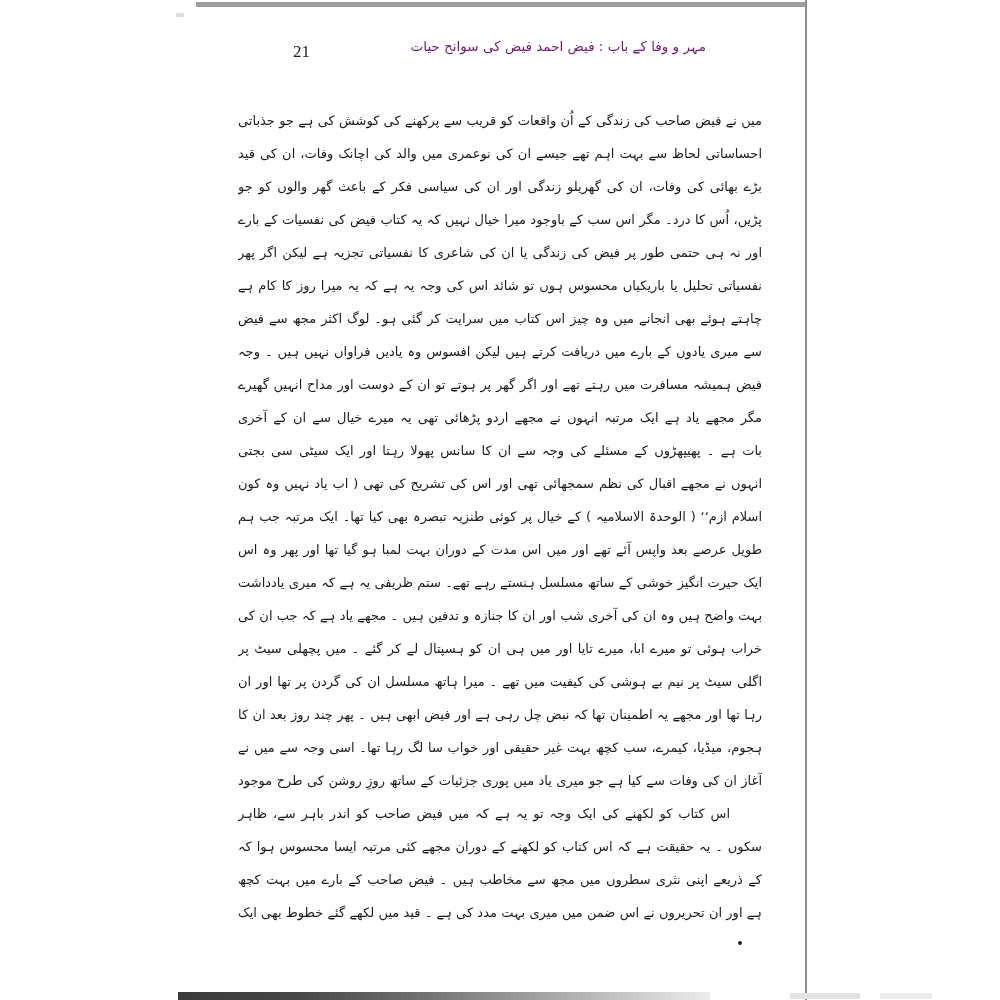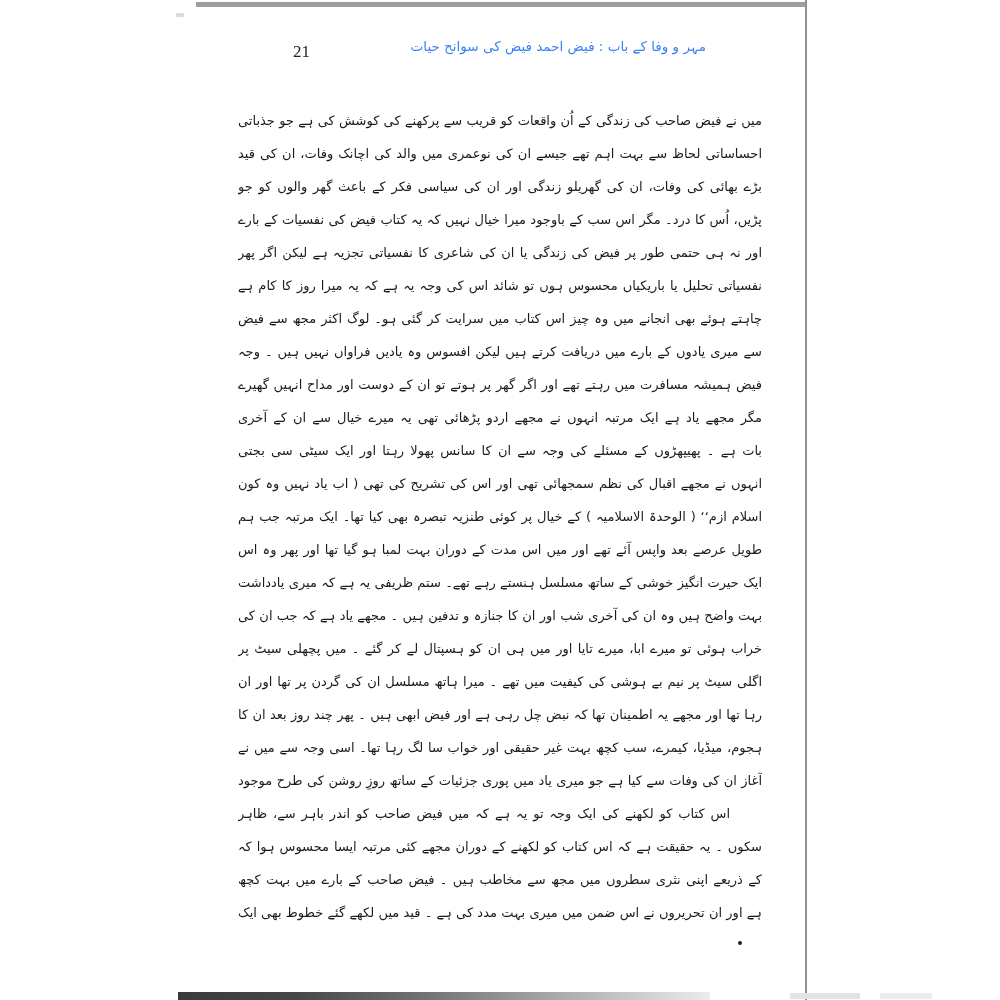--- a/index.html
+++ b/index.html
@@ -19,21 +19,21 @@
   .speck{position:absolute;}
   .speck-a{left:738px;top:941px;width:4px;height:4px;background:#222;border-radius:50%;}
   .speck-b{left:176px;top:13px;width:8px;height:4px;background:#dcdcdc;}
   
   .pagenum{
     position:absolute;left:293px;top:42px;
     font-family:"Liberation Serif",serif;font-size:17px;color:#222;
   }
   .running-title{
     position:absolute;right:238px;top:38px;direction:rtl;
-    font-size:13.5px;color:#3b82f6;white-space:nowrap;
+    font-size:13.5px;color:#701a75;white-space:nowrap;
   }
   
   .body-text{
     position:absolute;left:238px;top:104px;width:524px;direction:rtl;color:#1b1b1b;
   }
   .body-text .line{
     height:33px;line-height:33px;font-size:13px;overflow:hidden;
     text-align:justify;text-align-last:justify;text-justify:inter-word;
   }
   .body-text .line.para-start{padding-right:32px;}

